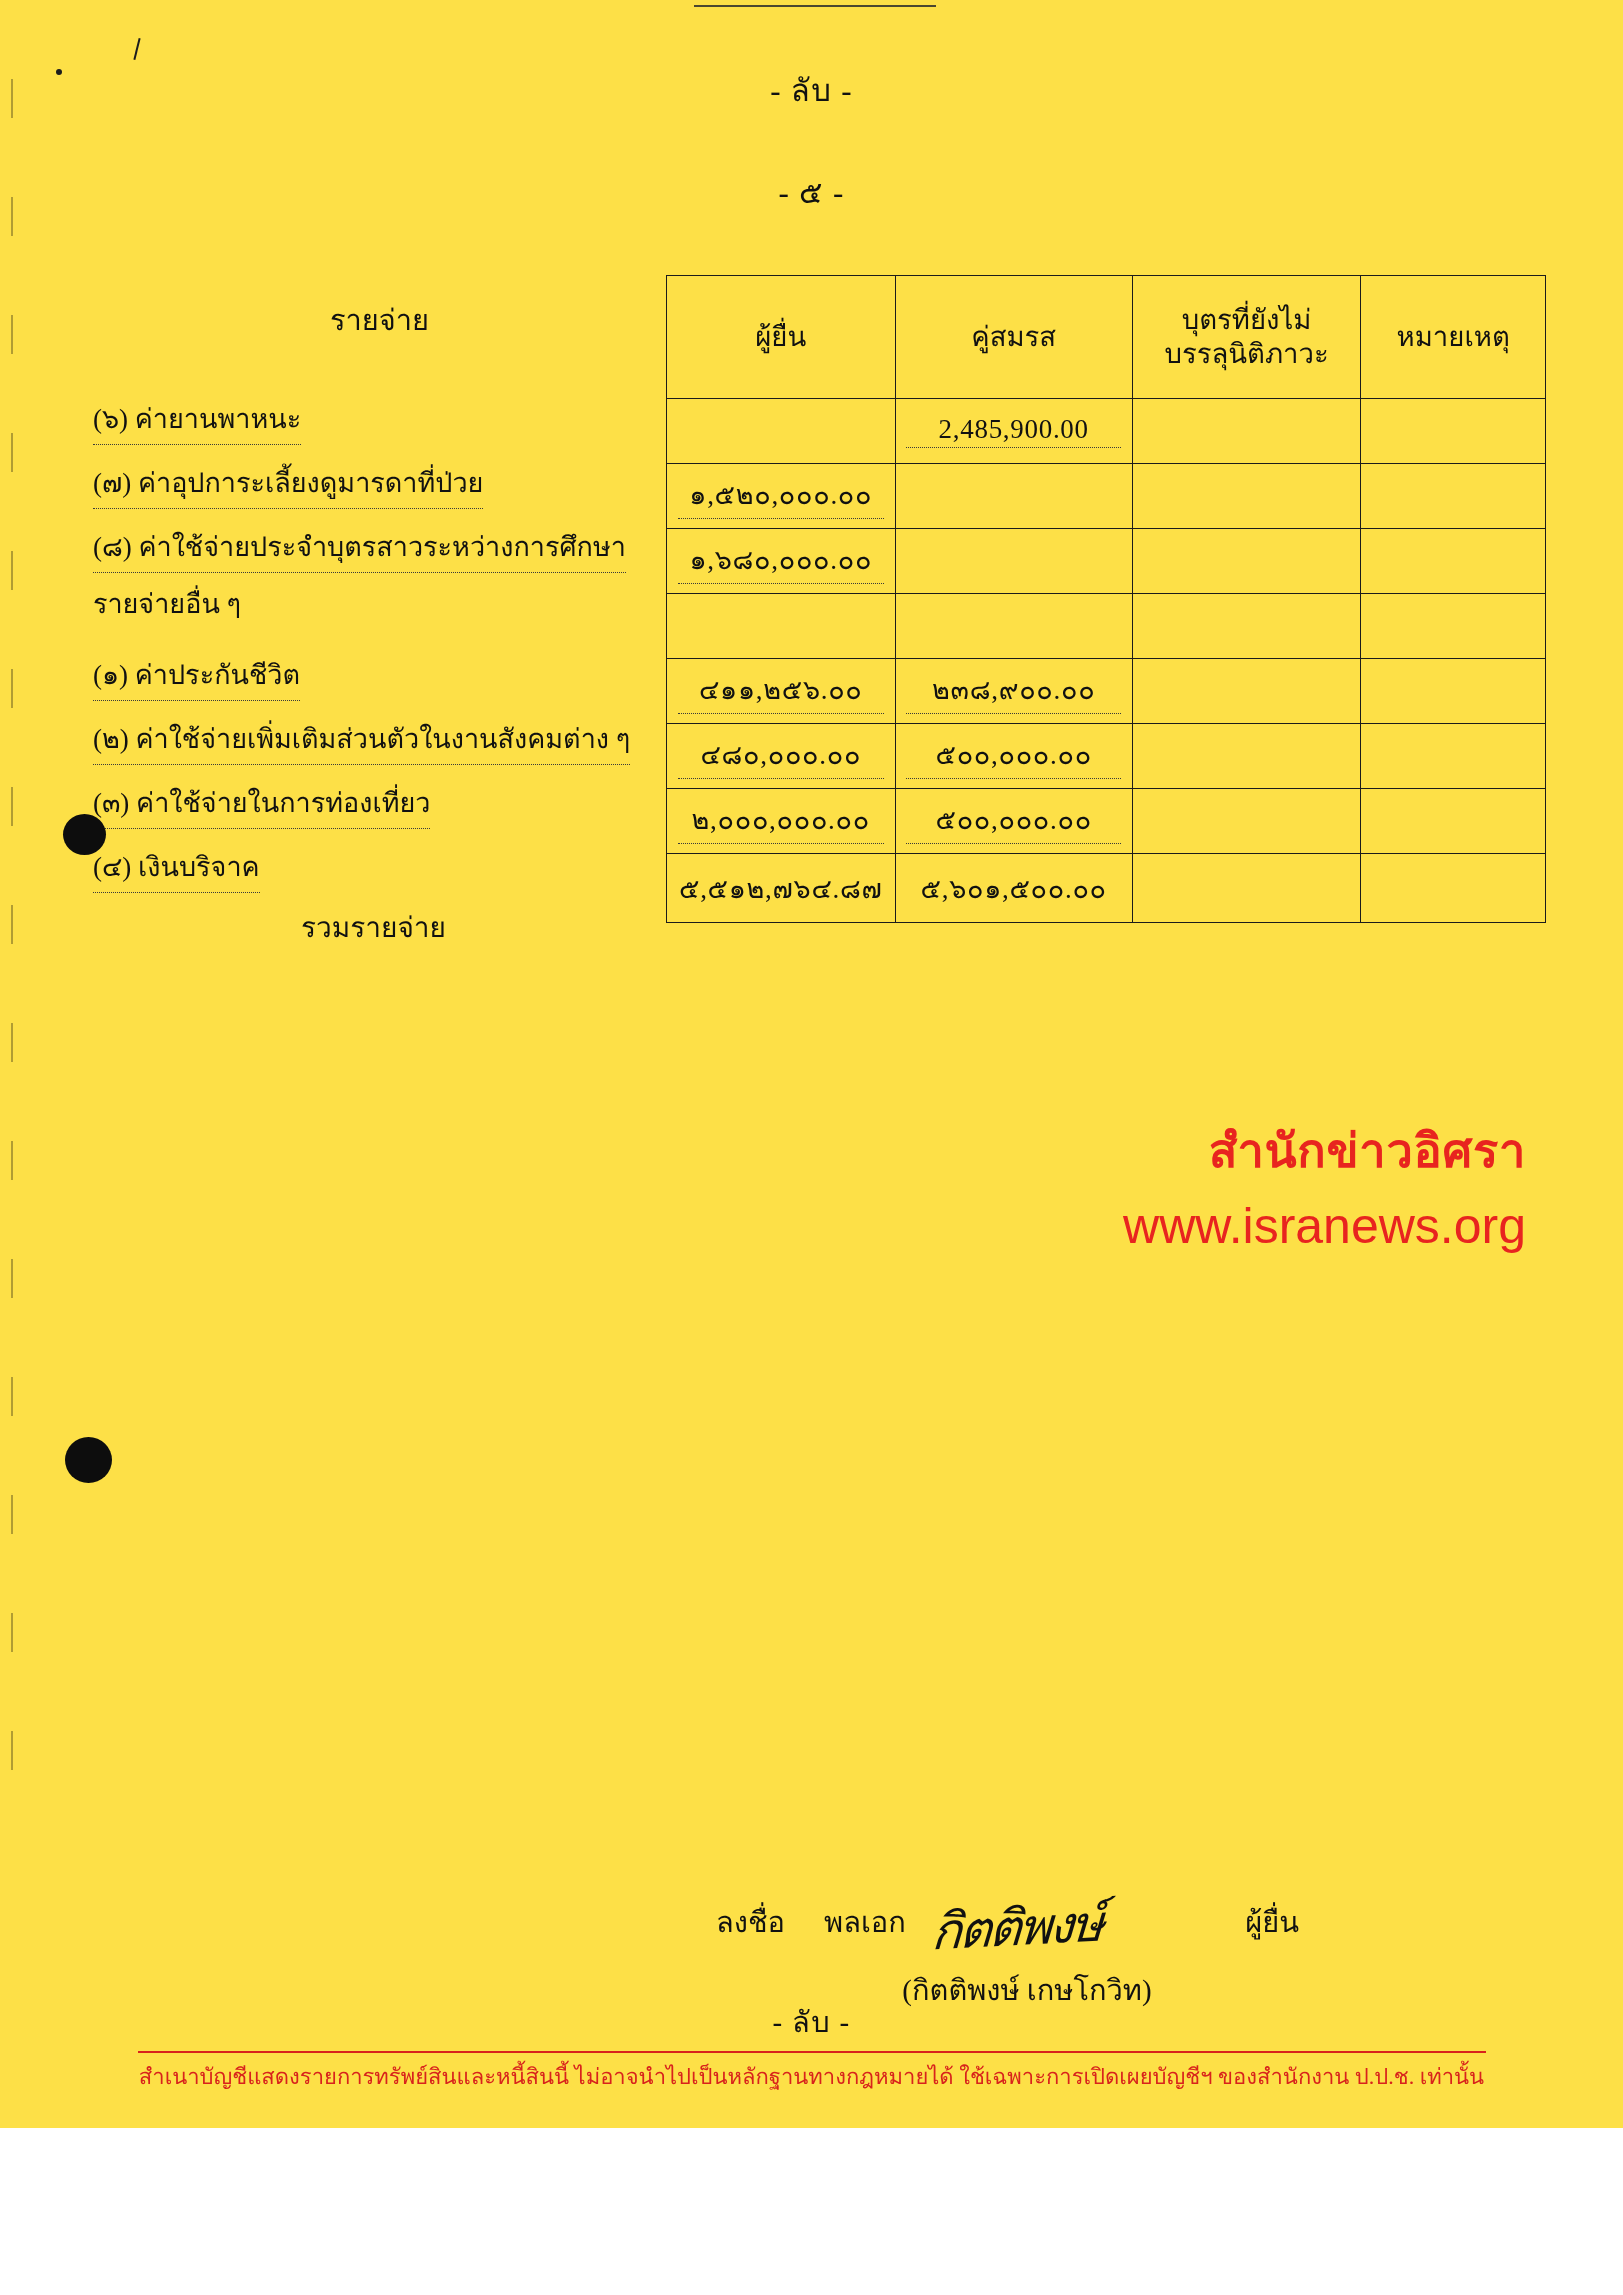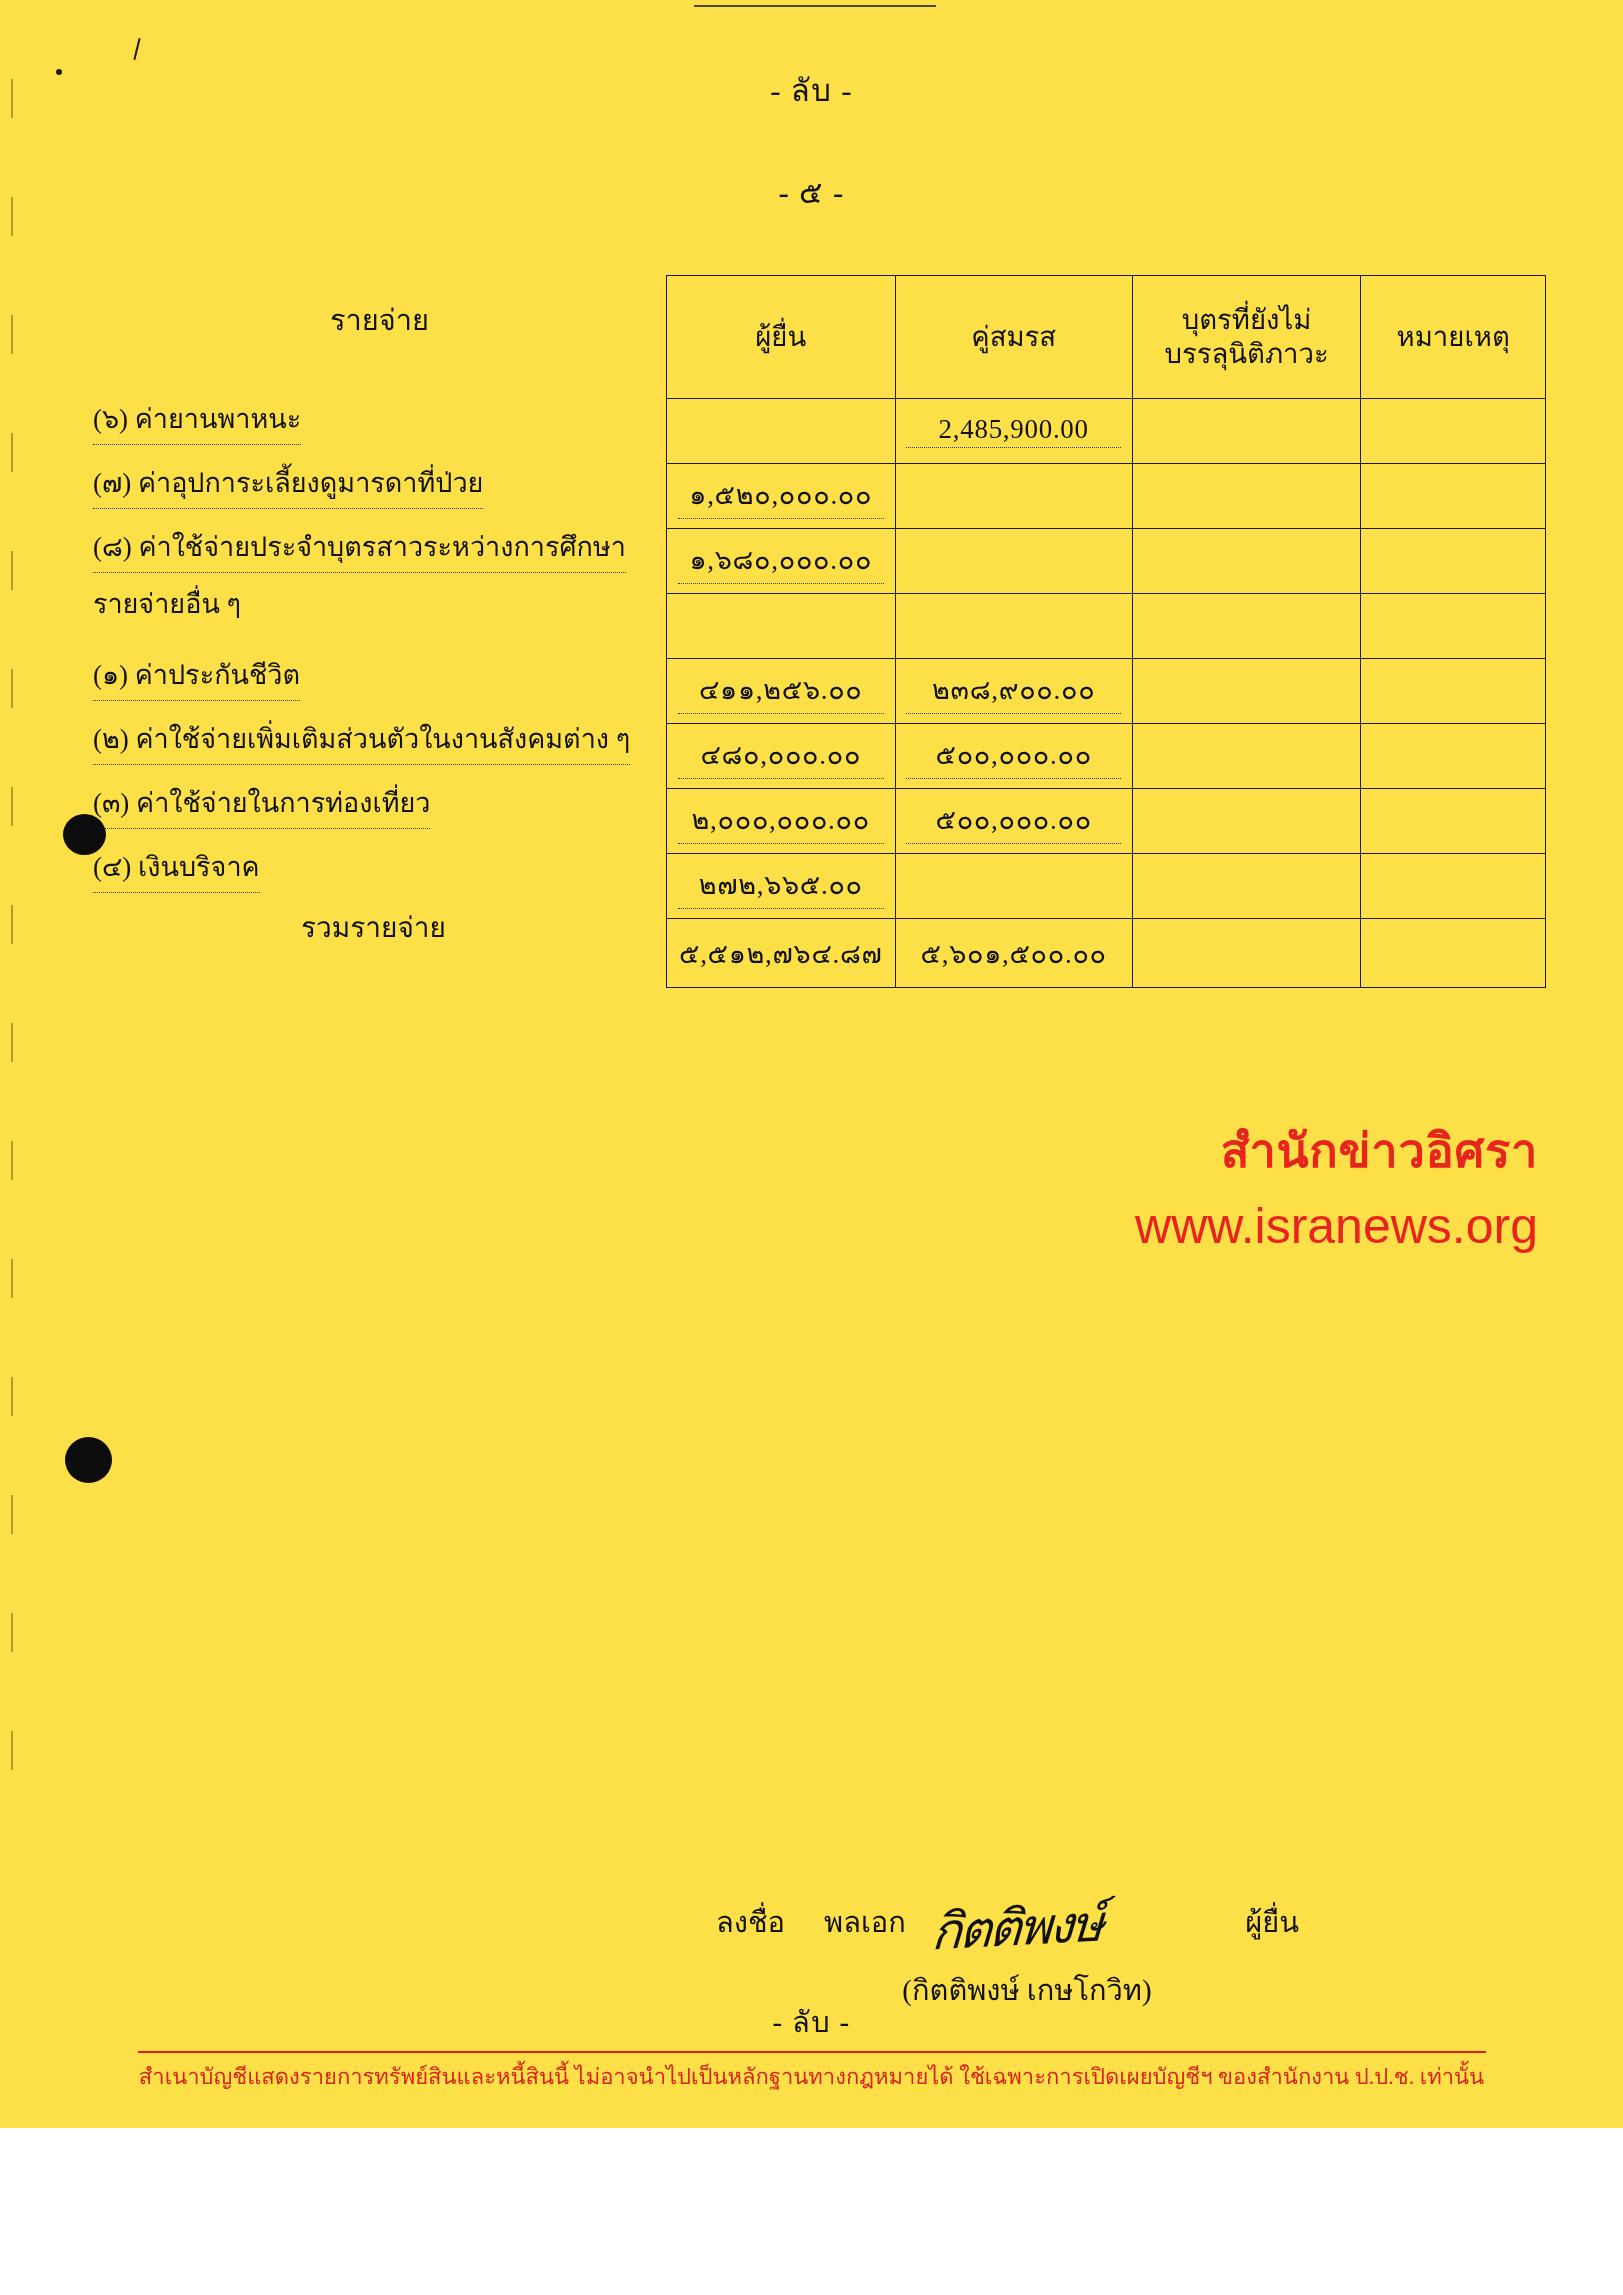--- a/index.html
+++ b/index.html
@@ -179,21 +179,21 @@
   .blot {
     position: absolute;
     border-radius: 50%;
     background: #0d0d0d;
   }
   .blot-a { left: 63px; top: 814px; width: 43px; height: 41px; }
   .blot-b { left: 65px; top: 1437px; width: 47px; height: 46px; }
 
   .watermark {
     position: absolute;
-    right: 85px;
+    right: 97px;
     top: 1113px;
     text-align: right;
     color: #e8241f;
     font-family: "Liberation Sans", sans-serif;
   }
   .wm-line1 {
     font-size: 47px;
     font-weight: bold;
     letter-spacing: 0.7px;
   }
@@ -422,34 +422,20 @@
               <span class="amt-inner">๕๐๐,๐๐๐.๐๐</span>
             </td>
           <td class="amt">
               <span class="amt-inner blank"></span>
             </td>
           <td class="amt">
               <span class="amt-inner blank"></span>
             </td>
         </tr>
 
-        <tr>
-          <td class="amt">
-              <span class="amt-inner">๒๗๒,๖๖๕.๐๐</span>
-            </td>
-          <td class="amt">
-              <span class="amt-inner blank"></span>
-            </td>
-          <td class="amt">
-              <span class="amt-inner blank"></span>
-            </td>
-          <td class="amt">
-              <span class="amt-inner blank"></span>
-            </td>
-        </tr>
 
         <tr class="sum-row">
           <td>๕,๕๑๒,๗๖๔.๘๗</td>
           <td>๕,๖๐๑,๕๐๐.๐๐</td>
           <td></td>
           <td></td>
         </tr>
       </tbody>
     </table>
   </div>

